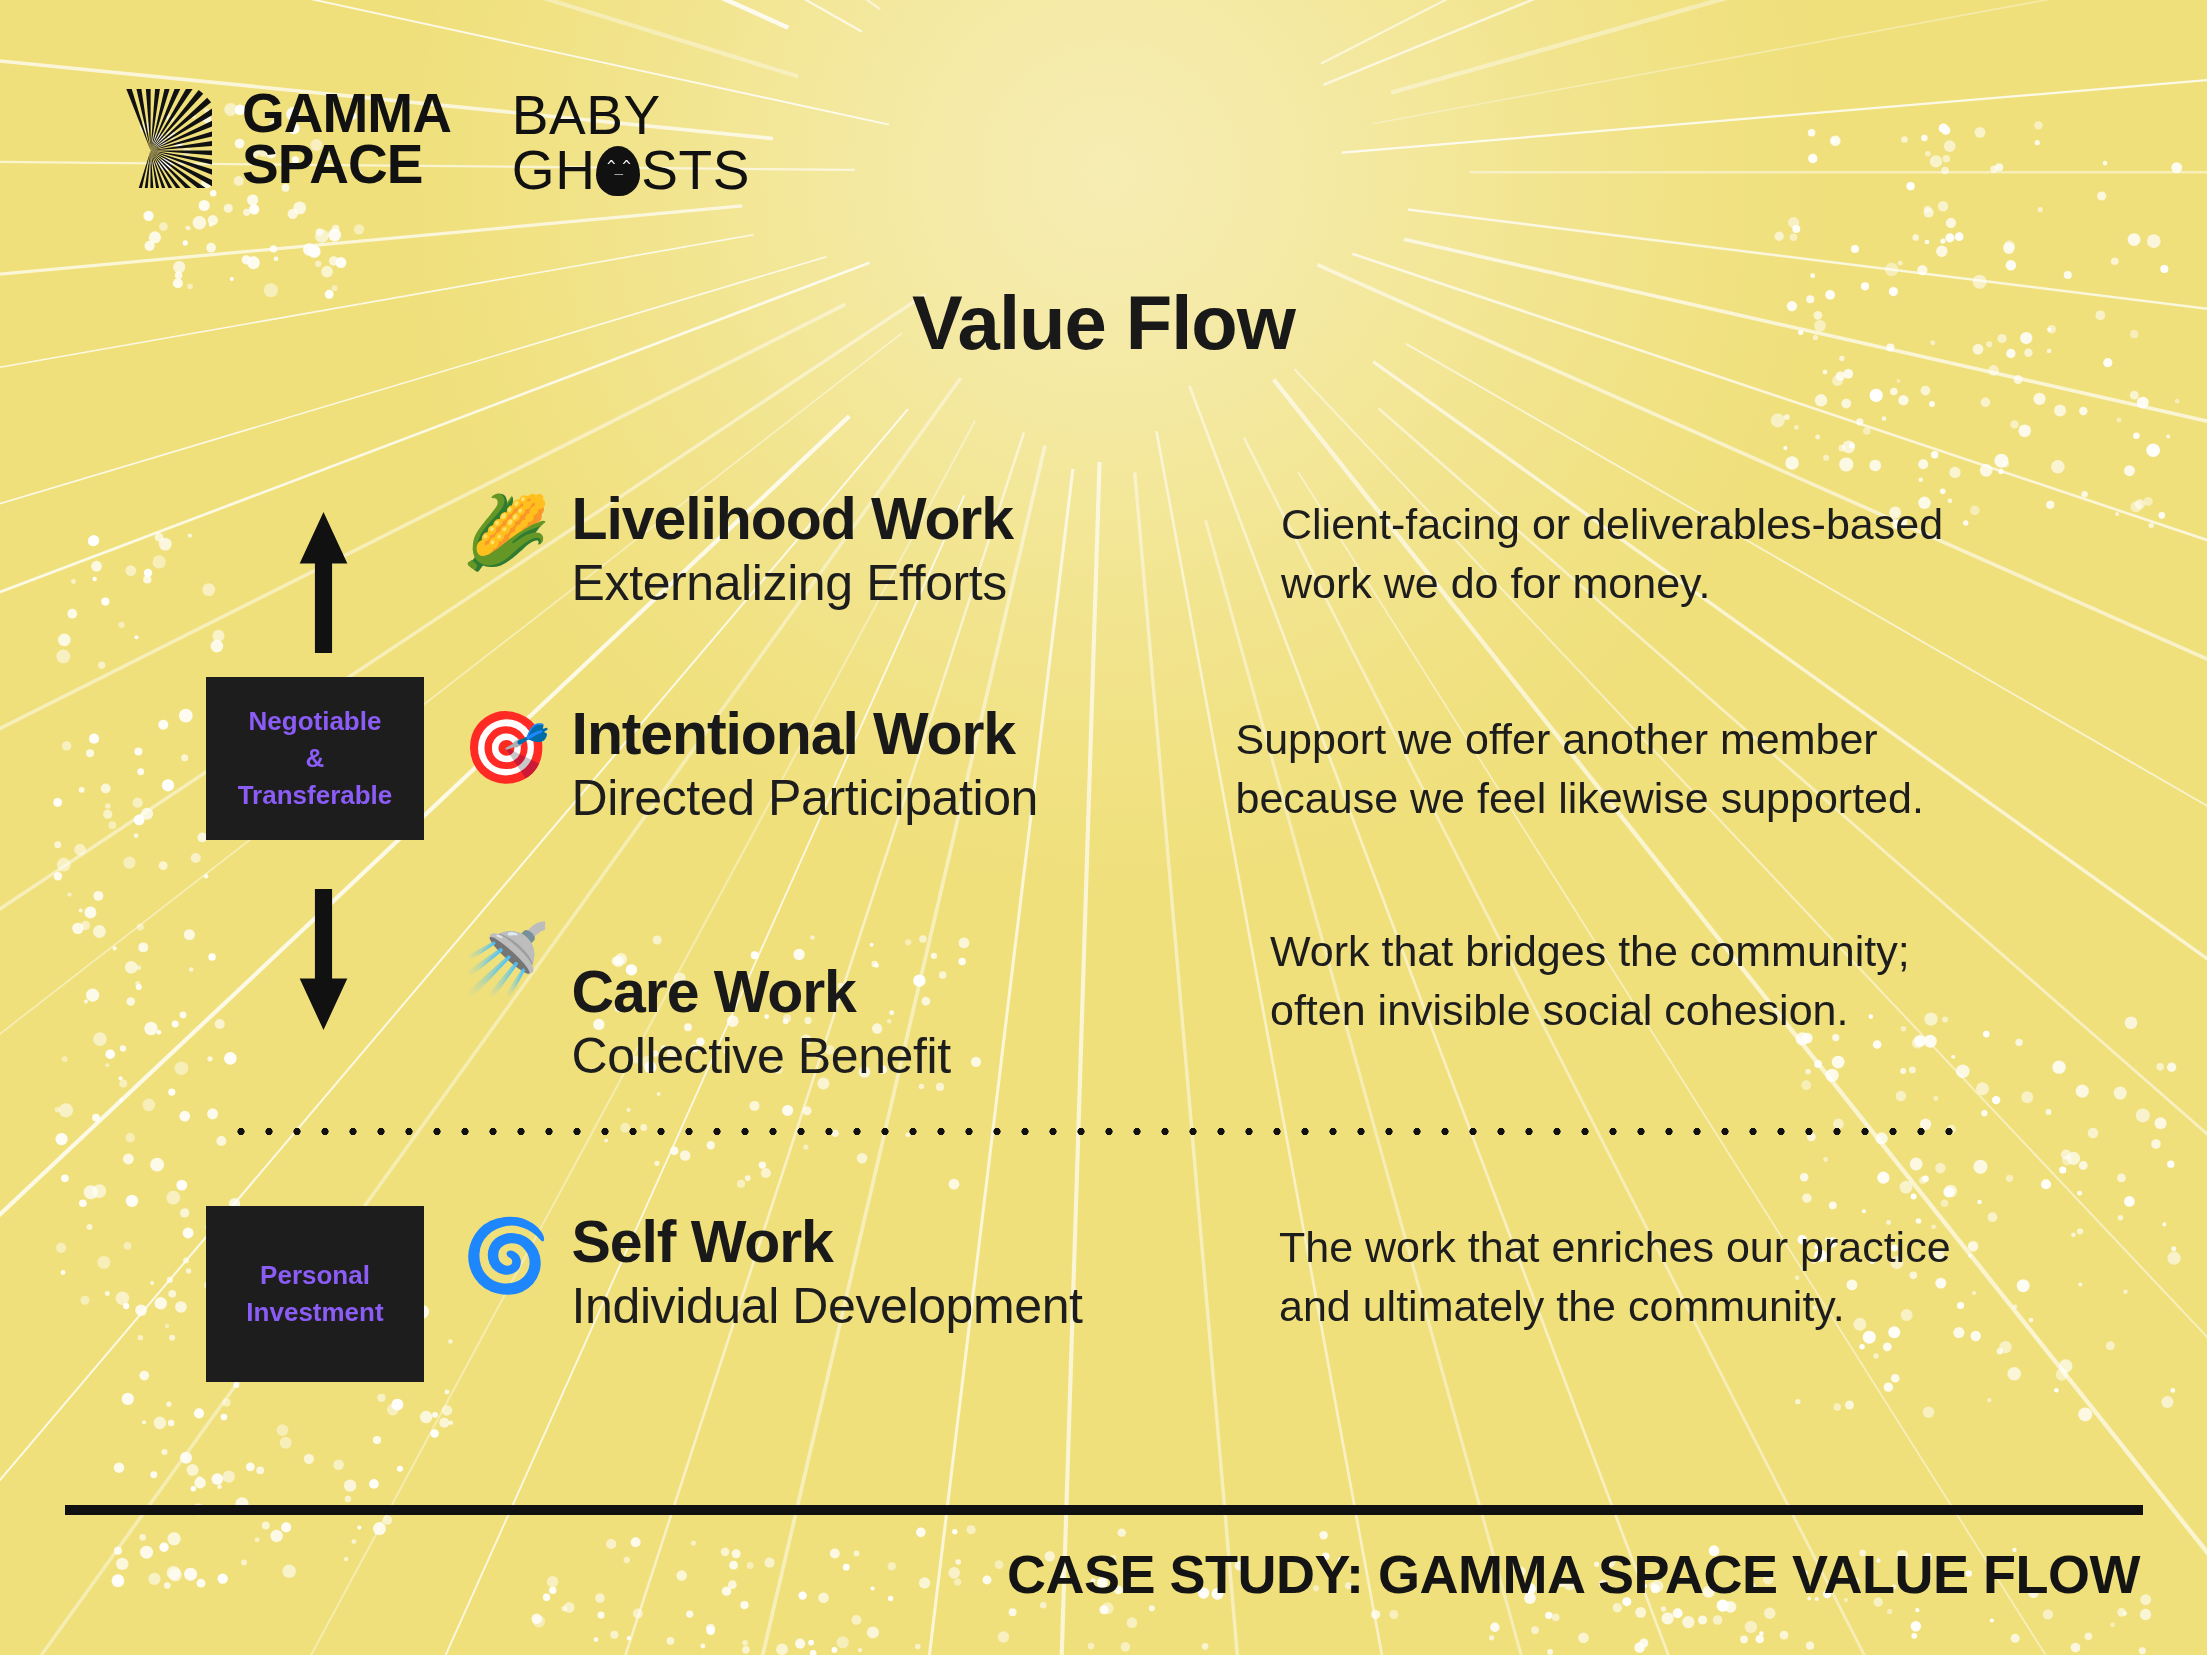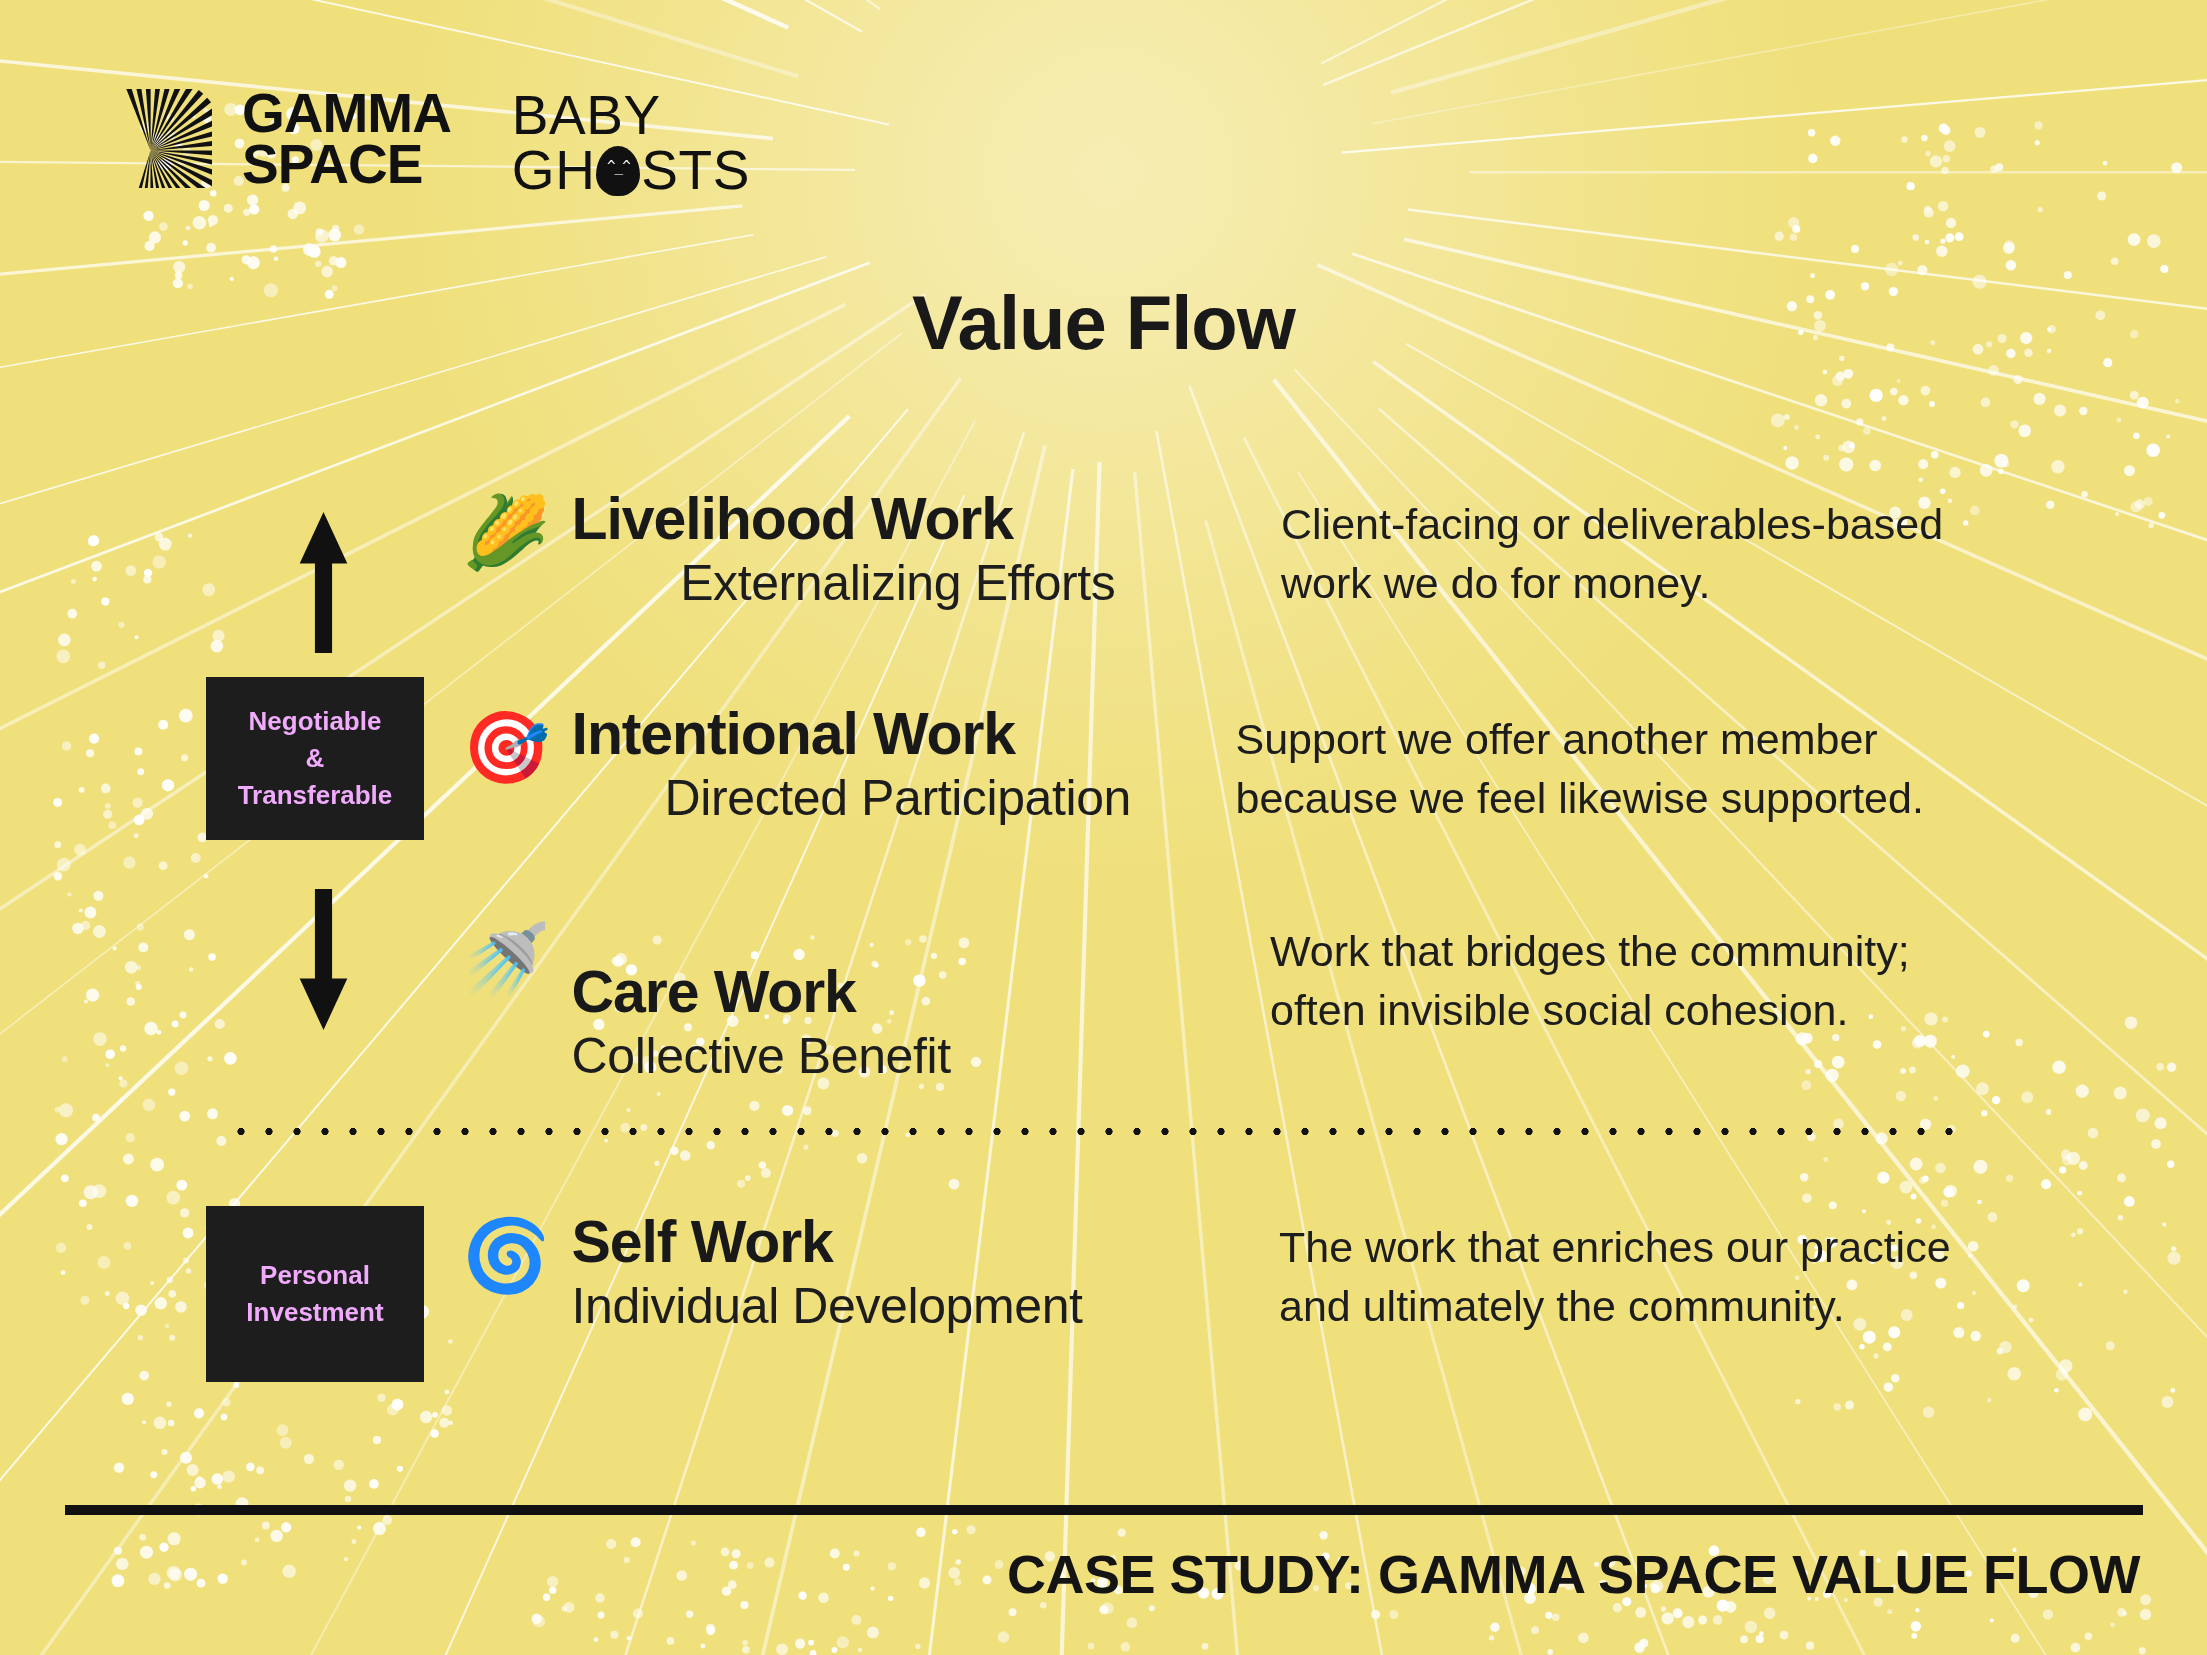--- a/index.html
+++ b/index.html
@@ -125,21 +125,21 @@
     left: 293px;
     width: 61px;
   }
   .arrow svg { display: block; }
   .arrow-up   { top: 510px; }
   .arrow-down { top: 887px; }
 
   .chip {
     position: absolute;
     background: #1d1d1d;
-    color: #f0abfc;
+    color: #8b5cf6;
     font-family: "Liberation Sans", sans-serif;
     font-weight: 700;
     display: flex;
     flex-direction: column;
     align-items: center;
     justify-content: center;
     text-align: center;
     line-height: 1.42;
   }
   .chip span { display: block; }
@@ -189,21 +189,20 @@
     color: #191919;
   }
   .row-sub {
     font-family: "Liberation Sans", sans-serif;
     font-weight: 400;
     font-size: 50px;
     line-height: 1.18;
     letter-spacing: -0.4px;
     color: #1d1d1d;
     margin-top: 3.8px;
-    text-align: center;
   }
   .row-desc {
     flex: 1 1 auto;
     font-family: "Liberation Sans", sans-serif;
     font-weight: 400;
     font-size: 43px;
     line-height: 1.38;
     color: #1d1d1d;
     padding-top: 5.7px;
   }

